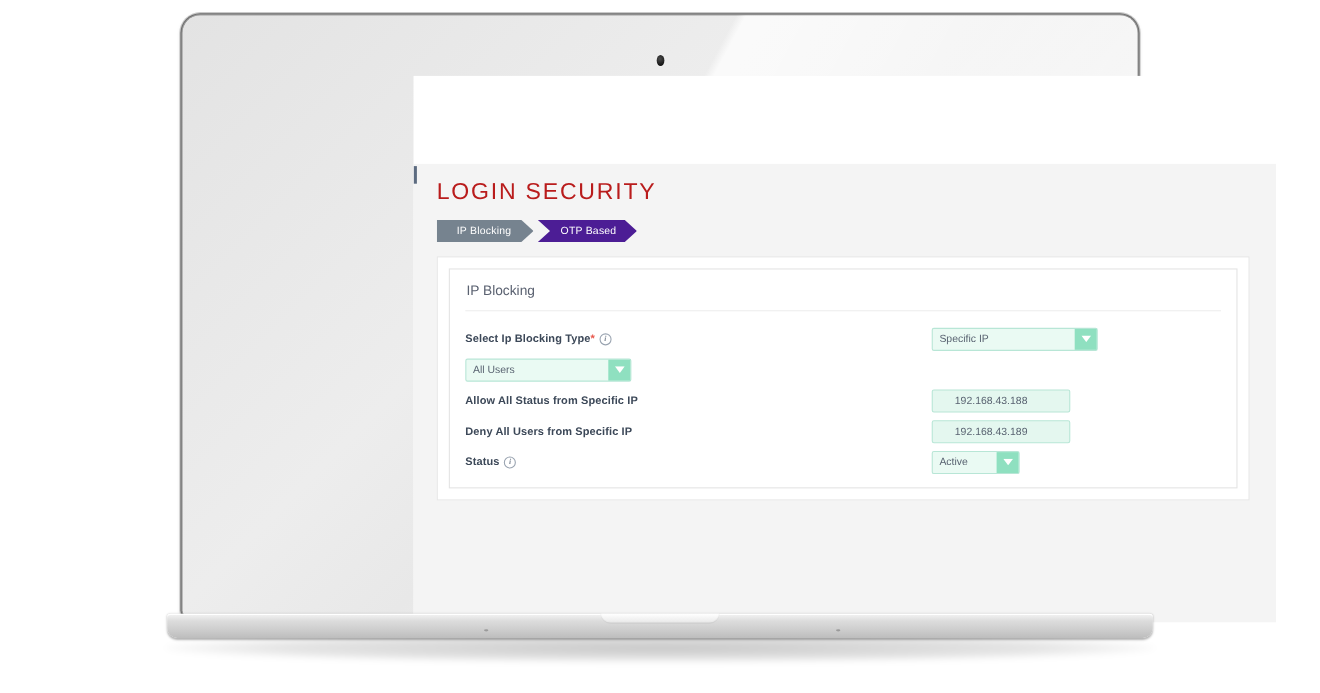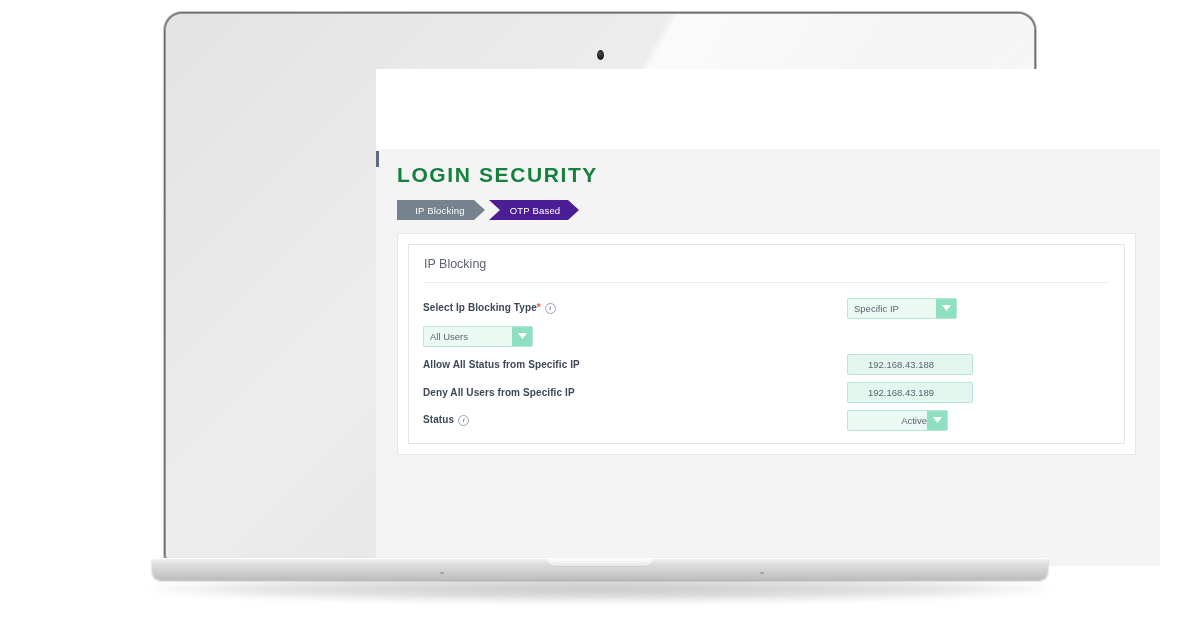--- a/index.html
+++ b/index.html
@@ -103,22 +103,22 @@
     left: 0px; top: 2px;
     width: 3px; height: 16px;
     background: #5c6b80;
   }
 
   .page-inner { padding: 0 12px 0 12px; }
 
   #page-title {
     font-size: 21px;
     letter-spacing: 1.6px;
-    color: #15803d;
-    font-weight: 700;
+    color: #b91c1c;
+    font-weight: 400;
     padding: 14px 0 0 9px;
     line-height: 1.1;
   }
 
   
   #steps {
     display: flex;
     align-items: center;
     padding: 14px 0 0 9px;
   }
@@ -223,29 +223,29 @@
     margin-left: 4px;
     vertical-align: 1px;
     font-family: "Liberation Serif", serif;
   }
 
   .field { display: flex; }
 
   .sel {
     display: flex;
     align-items: stretch;
-    width: 110px;
+    width: 151px;
     height: 21px;
     border: 1px solid #b8e6d6;
     border-radius: 2px;
     background: #eafaf3;
     box-sizing: border-box;
     cursor: pointer;
   }
-  .sel.narrow { width: 101px; text-align: right; }
+  .sel.narrow { width: 80px; }
   .sel-text {
     flex: 1;
     font-size: 9.5px;
     color: #5a6472;
     line-height: 19px;
     padding-left: 6px;
     white-space: nowrap;
     overflow: hidden;
   }
   .sel-arrow {

